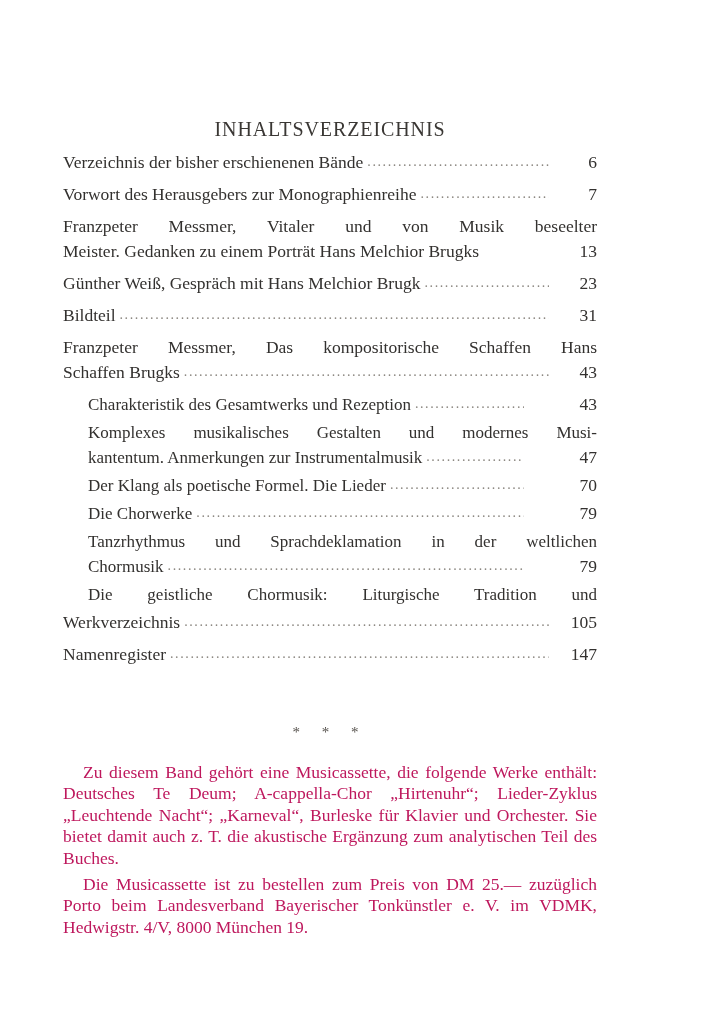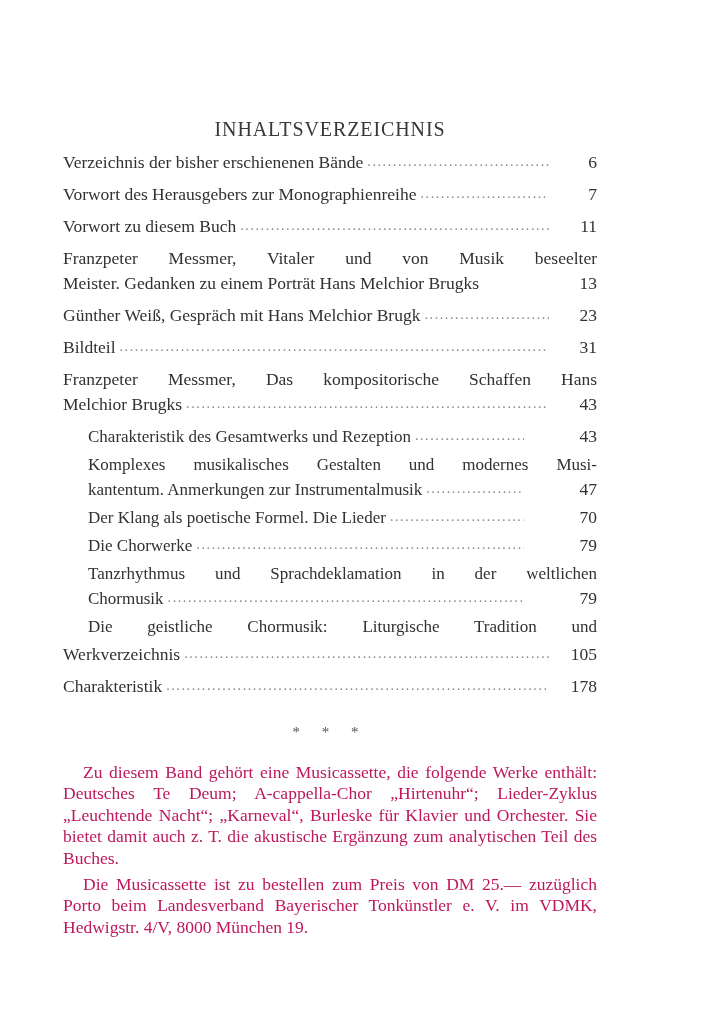--- a/index.html
+++ b/index.html
@@ -158,27 +158,20 @@
         </div>
       </div>
       <div class="toc-entry">
         <div class="row">
           <span class="txt">Vorwort des Herausgebers zur Monographienreihe</span>
           <span class="leaders"></span>
           <span class="pageno">7</span>
         </div>
       </div>
       <div class="toc-entry">
-        <div class="row">
-          <span class="txt">Vorwort zu diesem Buch</span>
-          <span class="leaders"></span>
-          <span class="pageno">11</span>
-        </div>
-      </div>
-      <div class="toc-entry">
         <div class="row justify">Franzpeter Messmer, Vitaler und von Musik beseelter</div>
         <div class="row">
           <span class="txt">Meister. Gedanken zu einem Porträt Hans Melchior Brugks</span>
           <span class="leaders none"></span>
           <span class="pageno">13</span>
         </div>
       </div>
       <div class="toc-entry">
         <div class="row">
           <span class="txt">Günther Weiß, Gespräch mit Hans Melchior Brugk</span>
@@ -189,21 +182,21 @@
       <div class="toc-entry">
         <div class="row">
           <span class="txt">Bildteil</span>
           <span class="leaders"></span>
           <span class="pageno">31</span>
         </div>
       </div>
       <div class="toc-entry">
         <div class="row justify">Franzpeter Messmer, Das kompositorische Schaffen Hans</div>
         <div class="row">
-          <span class="txt">Melchior Brugks</span>
+          <span class="txt">Schaffen Brugks</span>
           <span class="leaders"></span>
           <span class="pageno">43</span>
         </div>
       </div>
       <div class="toc-entry sub">
         <div class="row">
           <span class="txt">Charakteristik des Gesamtwerks und Rezeption</span>
           <span class="leaders"></span>
           <span class="pageno">43</span>
         </div>
@@ -243,23 +236,23 @@
       </div>
       <div class="toc-entry">
         <div class="row">
           <span class="txt">Werkverzeichnis</span>
           <span class="leaders"></span>
           <span class="pageno">105</span>
         </div>
       </div>
       <div class="toc-entry">
         <div class="row">
-          <span class="txt">Charakteristik</span>
-          <span class="leaders"></span>
-          <span class="pageno">178</span>
+          <span class="txt">Namenregister</span>
+          <span class="leaders"></span>
+          <span class="pageno">147</span>
         </div>
       </div>
     </div>
 
   <div class="stars">* * *</div>
 
   <div class="notes" id="notes-block">
       <p class="note-p">Zu diesem Band gehört eine Musicassette, die folgende Werke enthält: Deutsches Te Deum; A-cappella-Chor „Hirtenuhr“; Lieder-Zyklus „Leuchtende Nacht“; „Karneval“, Burleske für Klavier und Orchester. Sie bietet damit auch z. T. die akustische Ergänzung zum analytischen Teil des Buches.</p>
       <p class="note-p">Die Musicassette ist zu bestellen zum Preis von DM 25.— zuzüglich Porto beim Landesverband Bayerischer Tonkünstler e. V. im VDMK, Hedwigstr. 4/V, 8000 München 19.</p>
     </div>

